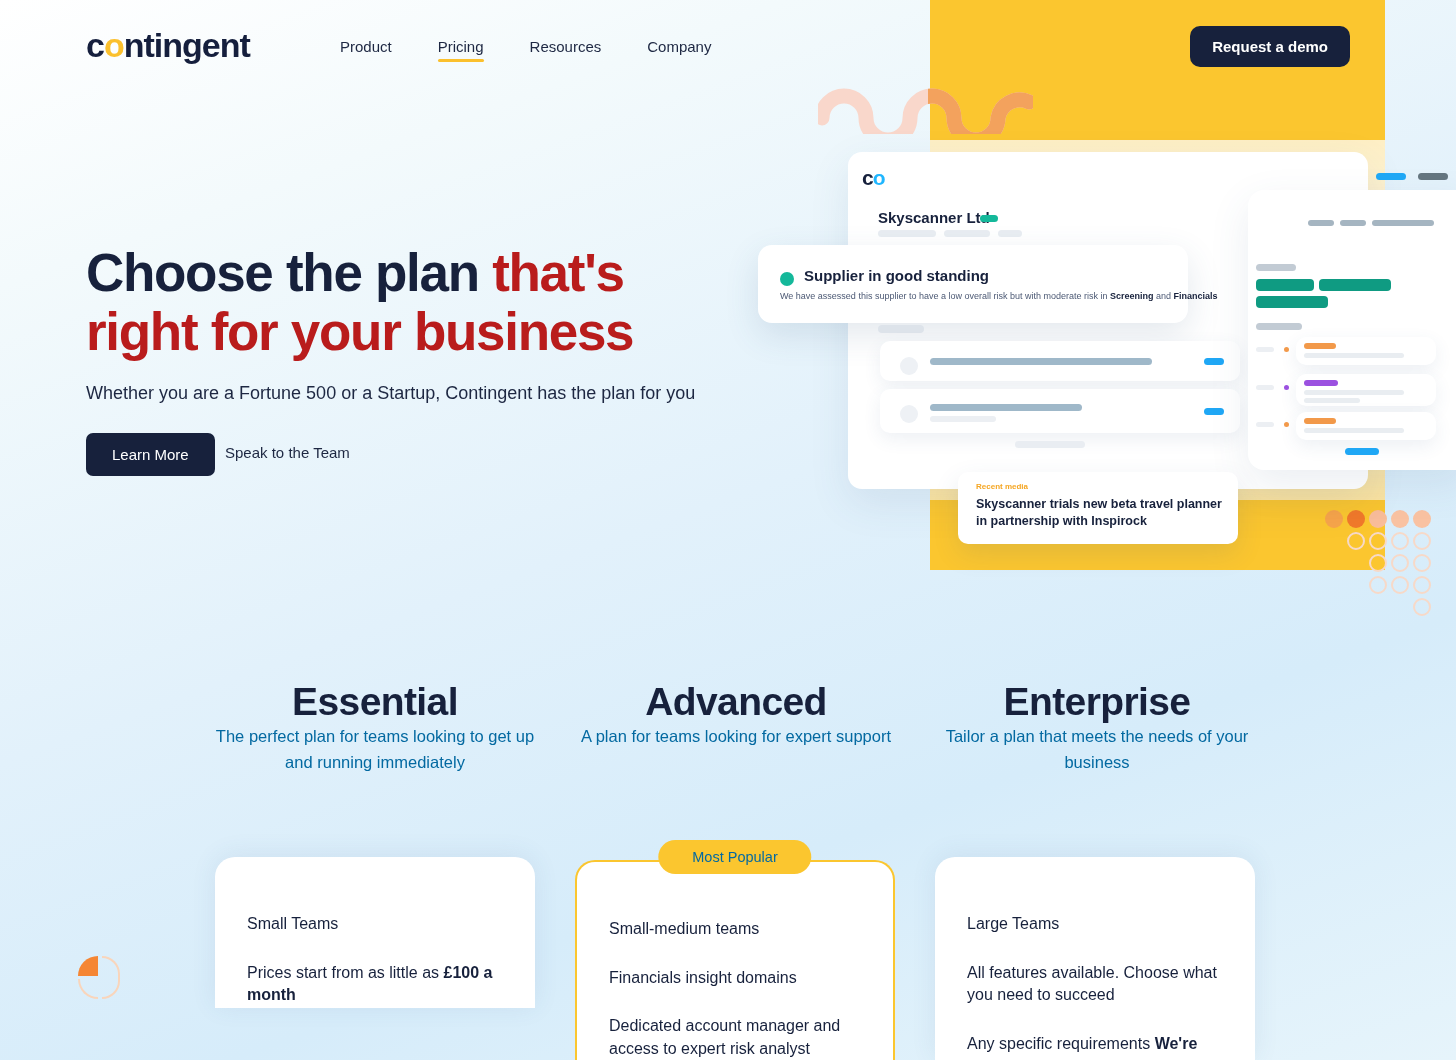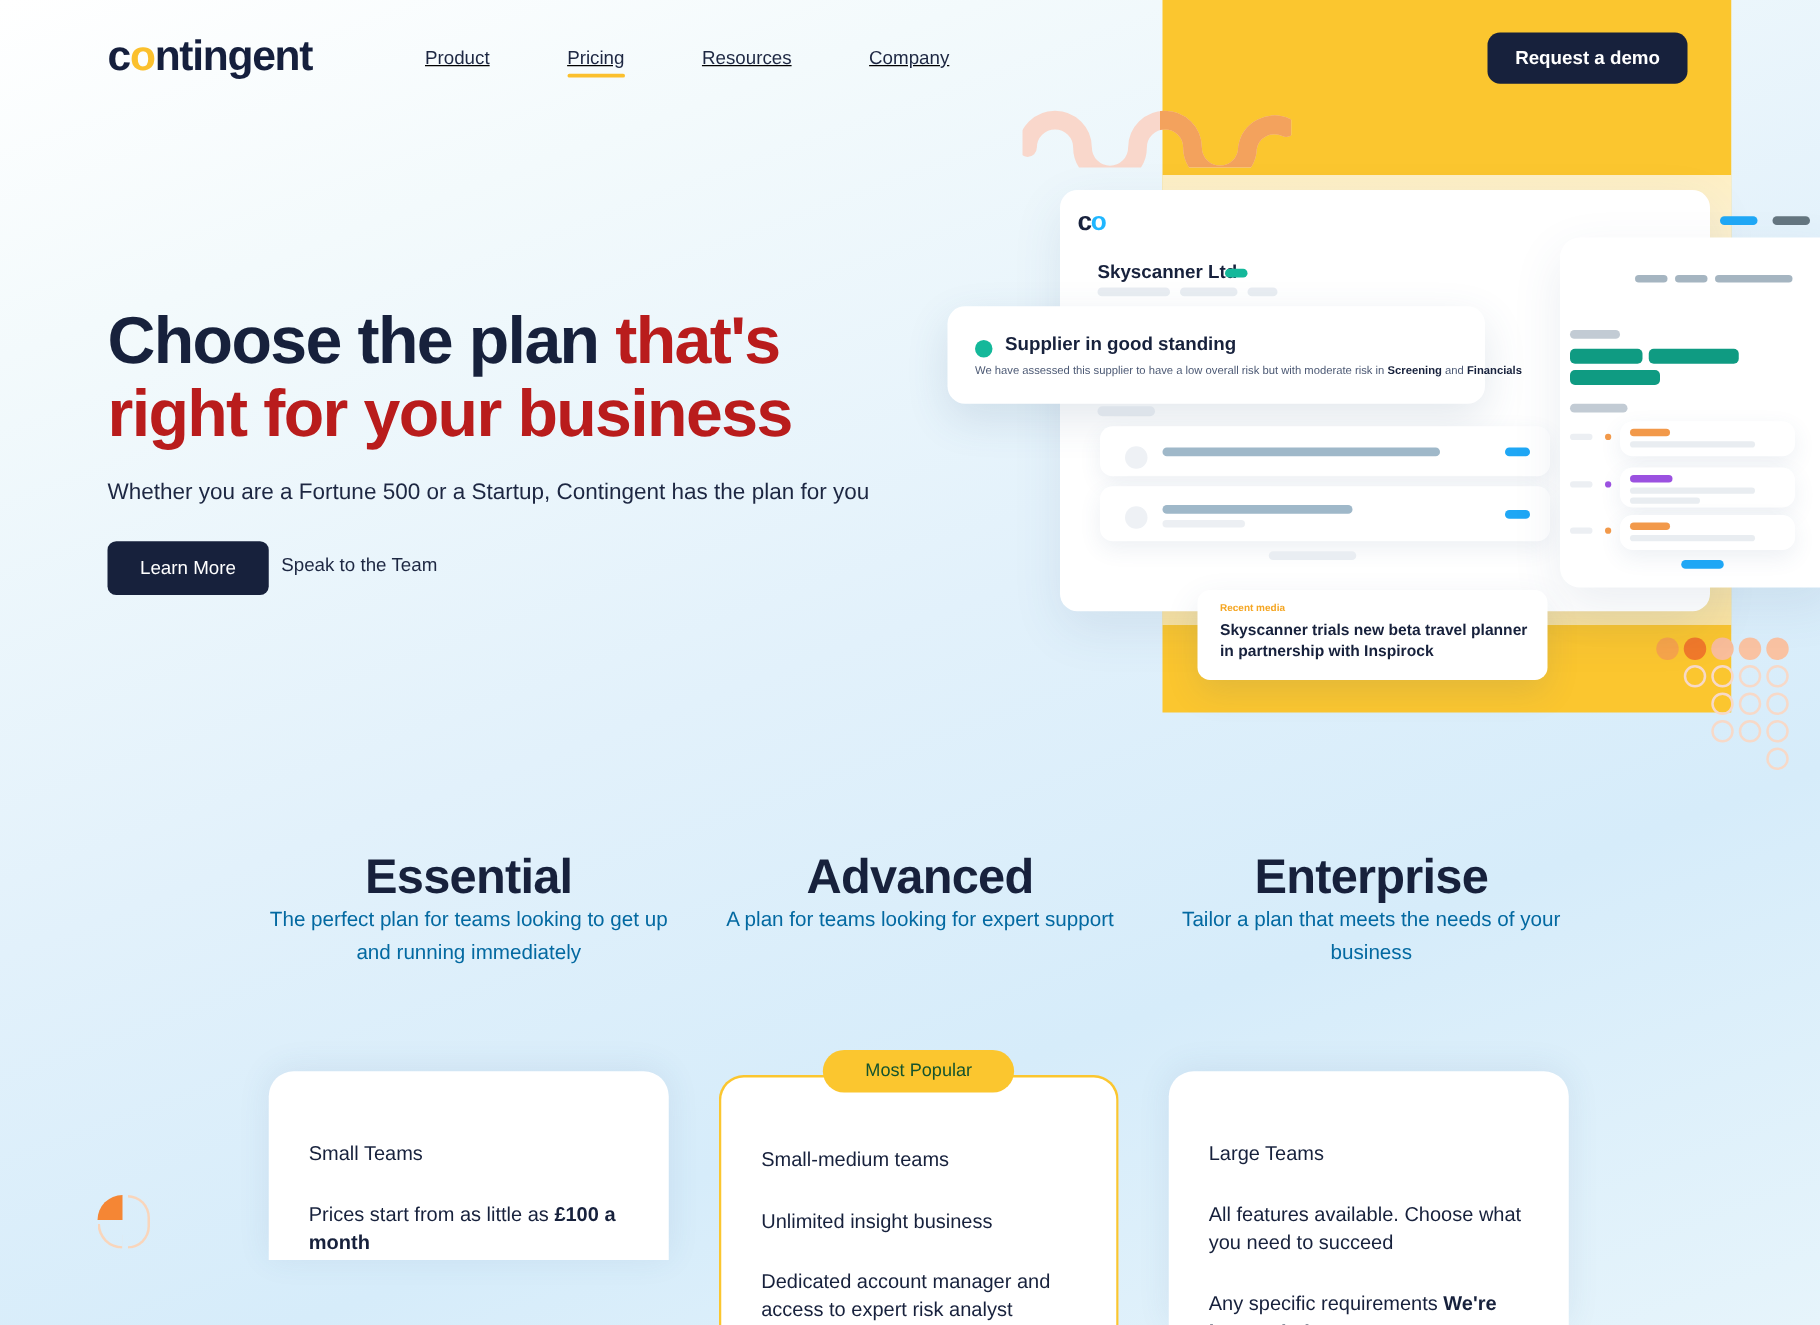--- a/index.html
+++ b/index.html
@@ -31,21 +31,21 @@
     border-radius:0 22px 22px 0;
   }
 
   
   .topbar { position:absolute; left:0; top:0; width:1456px; height:96px; z-index:40; }
   .logo {
     position:absolute; left:86px; top:26px;
     font-size:34px; font-weight:700; letter-spacing:-1px; color:#151f3d;
   }
   .logo .o { color:#fbc02d; }
-  .nav { position:absolute; left:340px; top:38px; display:flex; gap:62px;text-decoration:underline; }
+  .nav { position:absolute; left:340px; top:38px; display:flex; gap:46px; }
   .nav a {
     font-size:15px; color:#1d2742; text-decoration:none; padding-bottom:7px;
     position:relative; white-space:nowrap;
   }
   .nav a.active { }
   .nav a.active::after {
     content:""; position:absolute; left:0; right:0; bottom:0;
     height:3px; background:#fbc02d; border-radius:2px;
   }
   .login-btn {
@@ -155,21 +155,21 @@
     position:absolute; width:320px; background:#fff;
     border-radius:20px 20px 0 0;
     box-shadow:0 -2px 26px rgba(60,90,130,.09);
   }
   .card.popular {
     border:2px solid #fbc62f; border-bottom:none;
     box-shadow:none;
   }
   .badge {
     position:absolute; left:50%; transform:translateX(-50%); top:-22px;
-    background:#fbc62f; color:#14532d; font-size:14.5px;
+    background:#fbc62f; color:#0369a1; font-size:14.5px;
     padding:9px 34px; border-radius:20px; white-space:nowrap;
   }
   .card ul { list-style:none; padding:56px 32px 0 32px; }
   .card li { font-size:16px; color:#17213c; line-height:1.42; margin-bottom:26px; }
   .card li b { font-weight:700; }
 </style>
 </head>
 <body>
 
 <div class="watermark">
@@ -324,21 +324,21 @@
     <ul>
       <li>Small Teams</li>
       <li><span>Prices start from as little as </span><b>£100 a month</b></li>
     </ul>
   </div>
 
   <div class="card popular" style="left:575px;top:200px;height:200px;">
     <div class="badge">Most Popular</div>
     <ul>
       <li>Small-medium teams</li>
-      <li>Unlimited insight business</li>
+      <li>Financials insight domains</li>
       <li>Dedicated account manager and access to expert risk analyst</li>
     </ul>
   </div>
 
   <div class="card" style="left:935px;top:197px;height:203px;">
     <ul>
       <li>Large Teams</li>
       <li>All features available. Choose what you need to succeed</li>
       <li><span>Any specific requirements </span><b>We're here to help</b></li>
     </ul>

